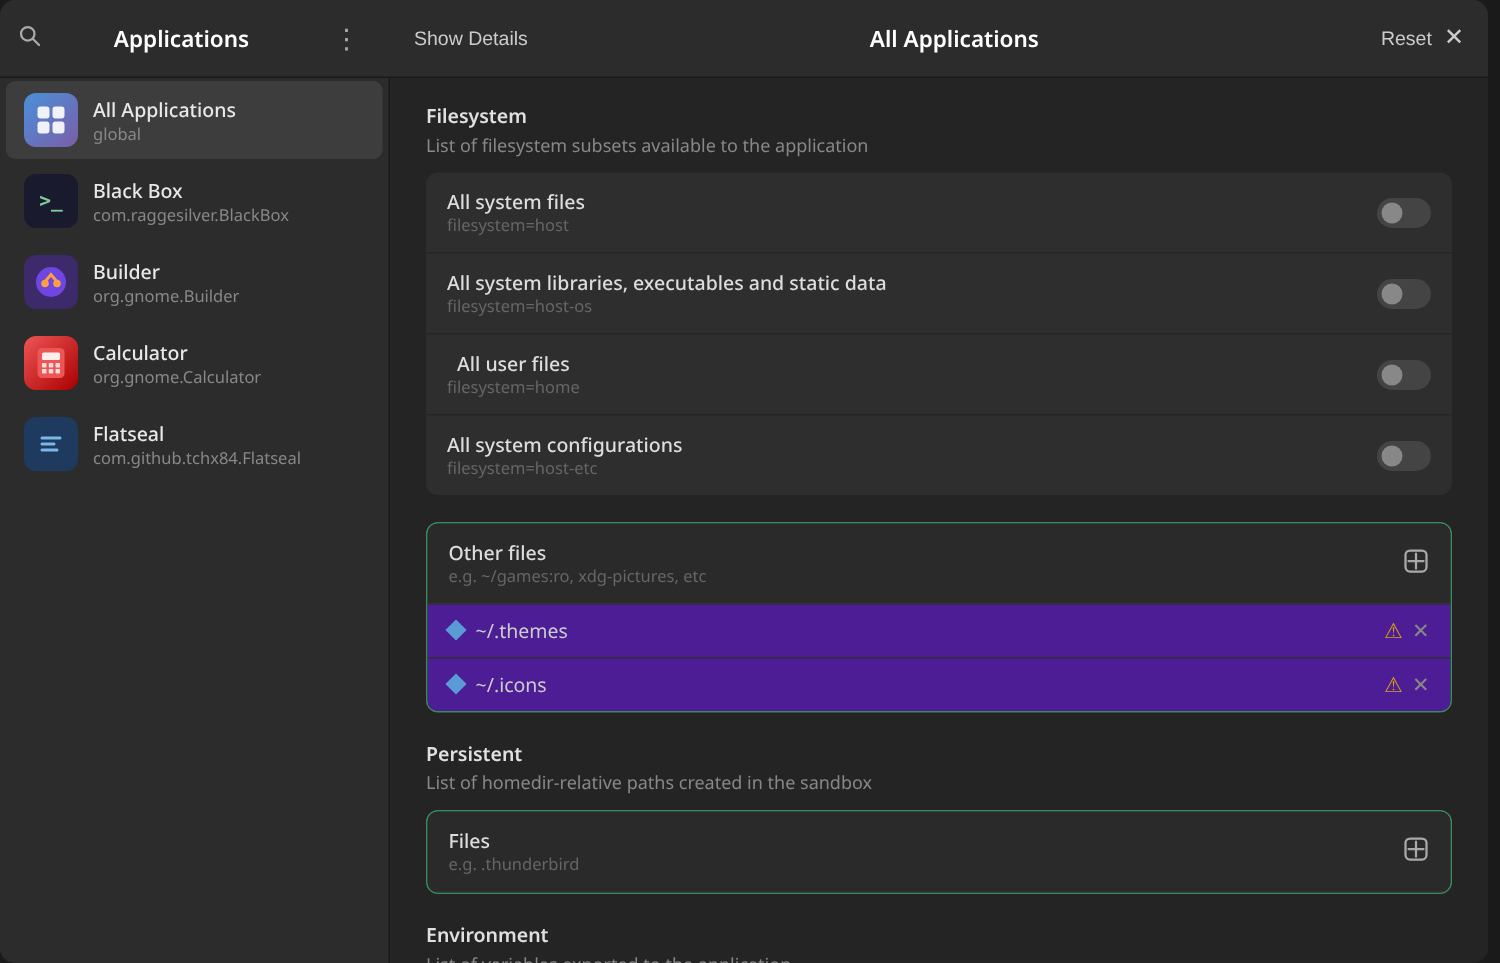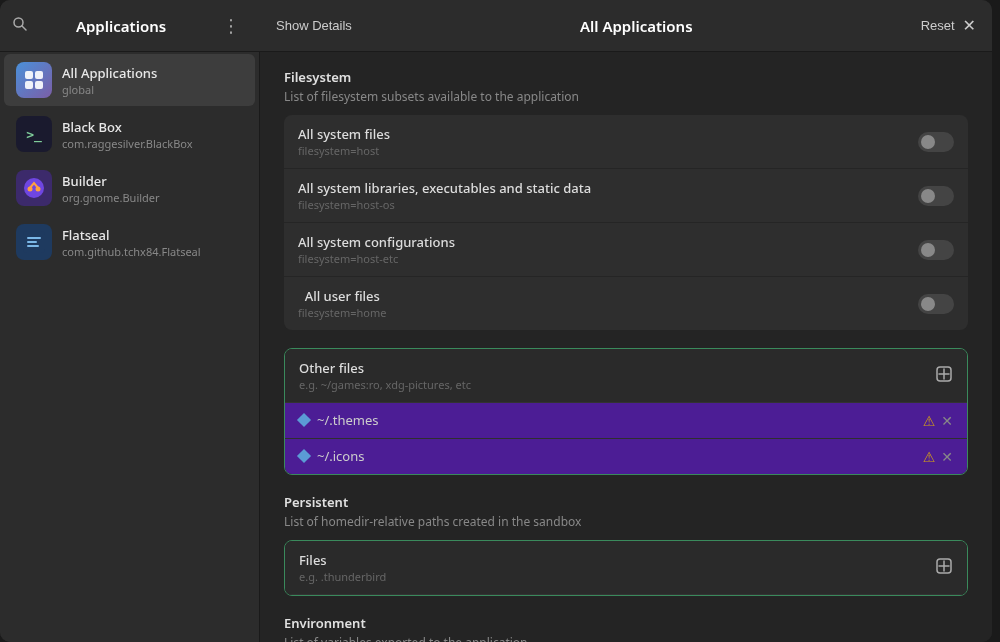--- a/index.html
+++ b/index.html
@@ -387,20 +387,38 @@
             <circle cx="9" cy="14" r="2.5" fill="#ffa040"></circle>
             <circle cx="17" cy="14" r="2.5" fill="#ffa040"></circle>
           </svg>
         </div>
         <div class="sidebar-item-text">
           <span class="sidebar-item-name">Builder</span>
           <span class="sidebar-item-id">org.gnome.Builder</span>
         </div>
       </div>
 
+      <div class="sidebar-item">
+        <div class="sidebar-icon icon-calculator">
+          <svg width="26" height="26" viewBox="0 0 26 26">
+            <rect x="4" y="3" width="18" height="20" rx="3" fill="#e55"></rect>
+            <rect x="7" y="6" width="12" height="5" rx="1" fill="#fff" opacity="0.9"></rect>
+            <rect x="7" y="13" width="3" height="3" rx="0.5" fill="#fff" opacity="0.8"></rect>
+            <rect x="11.5" y="13" width="3" height="3" rx="0.5" fill="#fff" opacity="0.8"></rect>
+            <rect x="16" y="13" width="3" height="3" rx="0.5" fill="#fff" opacity="0.8"></rect>
+            <rect x="7" y="17" width="3" height="3" rx="0.5" fill="#fff" opacity="0.8"></rect>
+            <rect x="11.5" y="17" width="3" height="3" rx="0.5" fill="#fff" opacity="0.8"></rect>
+            <rect x="16" y="17" width="3" height="3" rx="0.5" fill="#fff" opacity="0.8"></rect>
+          </svg>
+        </div>
+        <div class="sidebar-item-text">
+          <span class="sidebar-item-name">Calculator</span>
+          <span class="sidebar-item-id">org.gnome.Calculator</span>
+        </div>
+      </div>
 
       <div class="sidebar-item">
         <div class="sidebar-icon icon-flatseal">
           <svg width="26" height="26" viewBox="0 0 26 26">
             <rect x="2" y="2" width="22" height="22" rx="4" fill="#1e3a5f"></rect>
             <rect x="6" y="8" width="14" height="2" rx="1" fill="#7bb8e8"></rect>
             <rect x="6" y="12" width="10" height="2" rx="1" fill="#7bb8e8"></rect>
             <rect x="6" y="16" width="12" height="2" rx="1" fill="#7bb8e8"></rect>
           </svg>
         </div>
@@ -429,30 +447,30 @@
           <div class="perm-row">
             <div class="perm-info">
               <span class="perm-name">All system libraries, executables and static data</span>
               <span class="perm-sub">filesystem=host-os</span>
             </div>
             <div class="toggle"></div>
           </div>
 
           <div class="perm-row">
             <div class="perm-info">
+              <span class="perm-name">All user files</span>
+              <span class="perm-sub">filesystem=home</span>
+            </div>
+            <div class="toggle"></div>
+          </div>
+
+          <div class="perm-row">
+            <div class="perm-info">
               <span class="perm-name">All system configurations</span>
               <span class="perm-sub">filesystem=host-etc</span>
-            </div>
-            <div class="toggle"></div>
-          </div>
-
-          <div class="perm-row">
-            <div class="perm-info">
-              <span class="perm-name">All user files</span>
-              <span class="perm-sub">filesystem=home</span>
             </div>
             <div class="toggle"></div>
           </div>
         </div>
       </div>
 
       <div class="section-gap">
         <div class="bordered-section">
           <div class="bordered-section-header">
             <div class="bordered-section-info">

